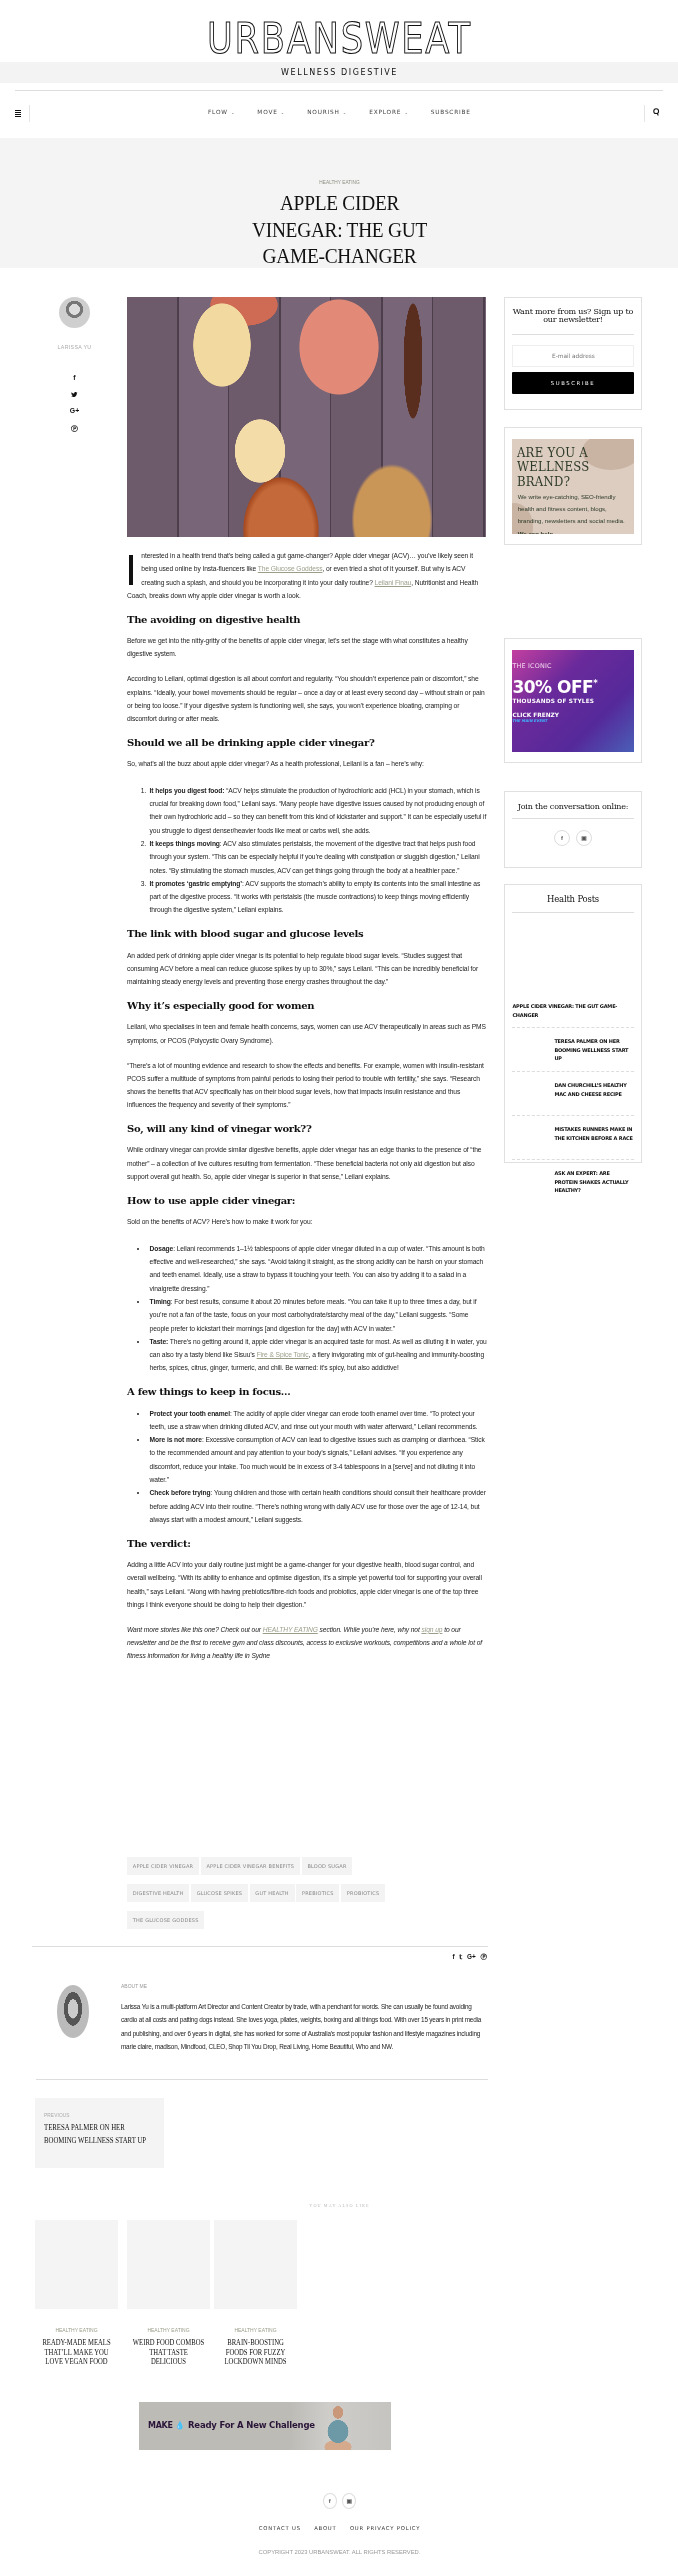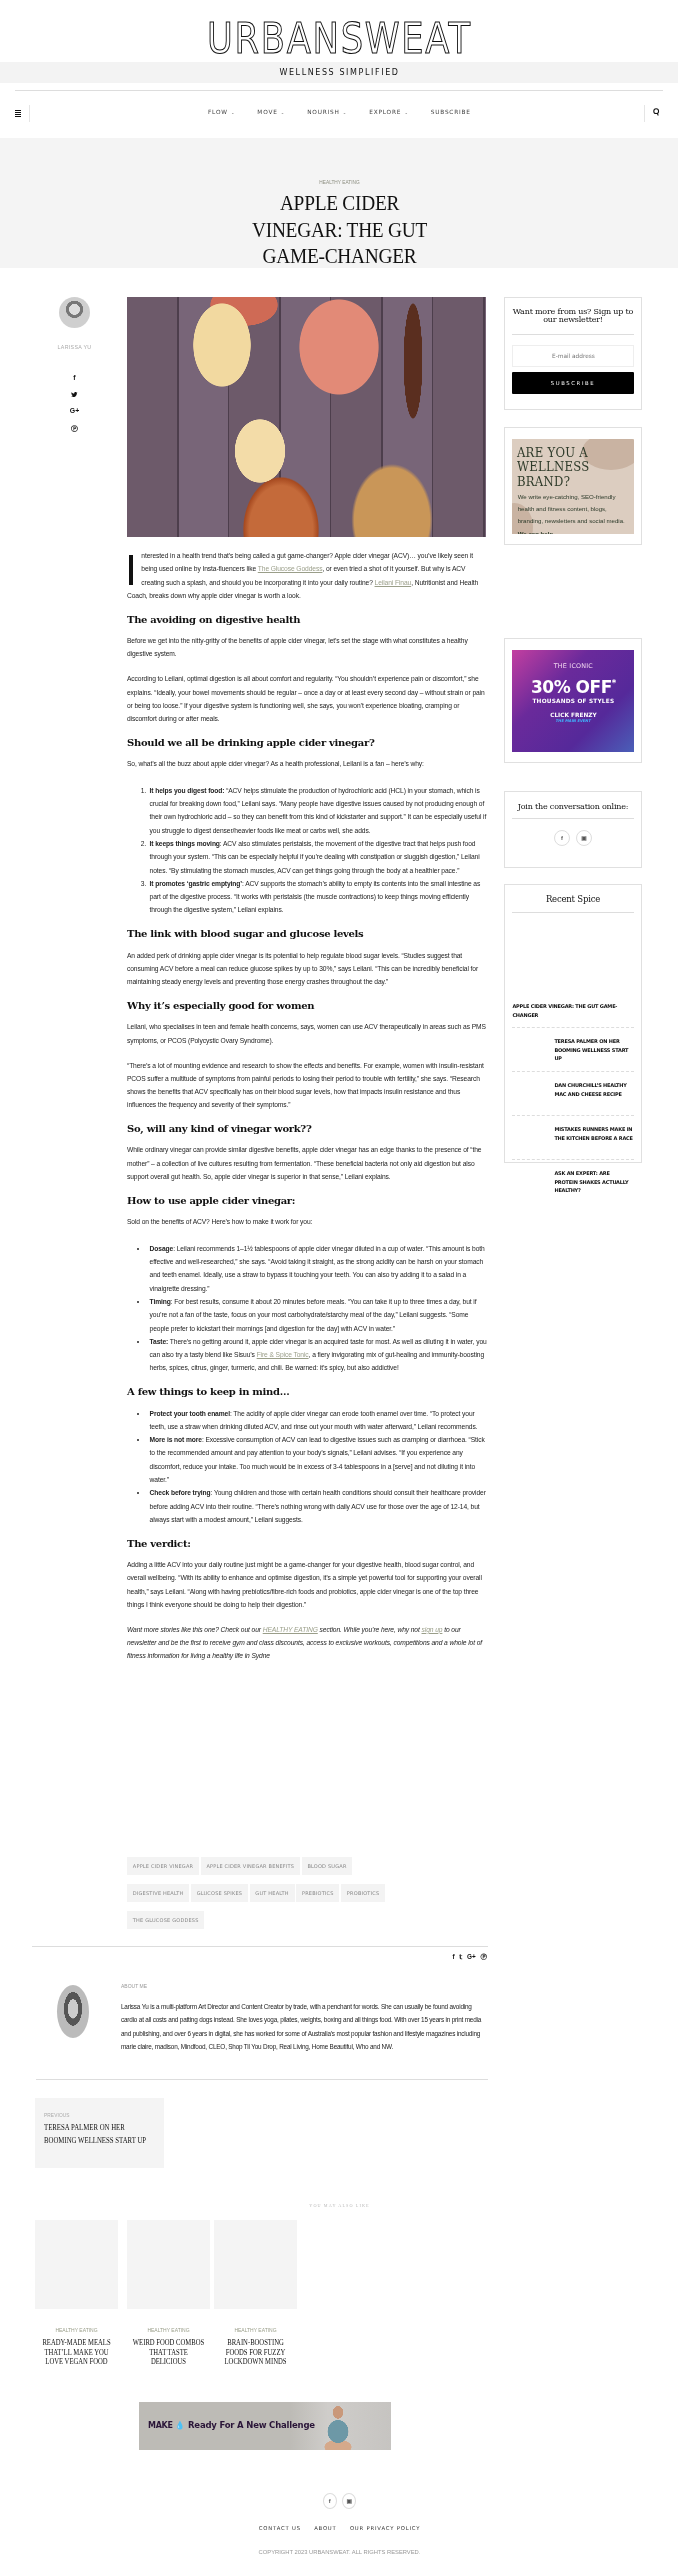--- a/index.html
+++ b/index.html
@@ -85,21 +85,21 @@
 .nl .btn{margin:5.3px 7.4px 0;height:22px;background:#000;color:#fff;font-family:"DejaVu Sans",sans-serif;font-size:5.3px;letter-spacing:1.6px;display:flex;align-items:center;justify-content:center;border-radius:1.1px}
 .ad1{top:427px;height:96px}
 .ad1 .in{position:absolute;left:7.4px;top:10.6px;width:122px;height:95px;background:#dccdc0;text-align:left;overflow:hidden}
 .ad1{height:118px}
 .ad1 .blob1{position:absolute;right:-5.3px;top:-5.3px;width:58px;height:37px;border-radius:50%;background:#c9b3a2}
 .ad1 .blob2{position:absolute;left:-16px;top:64px;width:37px;height:48px;border-radius:50%;background:#c9b3a2}
 .ad1 .t1{position:relative;font-family:"DejaVu Serif",serif;font-size:12.7px;line-height:14.3px;color:#2f3b2a;margin-top:7.4px;letter-spacing:0.3px;transform:scaleX(.92)}
 .ad1 .t2{position:relative;font-size:6.1px;line-height:12.2px;color:#2c3a29;margin-top:2.1px;padding:0 5.3px}
 .ad1 .t2 b{font-weight:bold}
 .ad2{top:638px;height:163px}
-.ad2 .in{position:absolute;left:7.4px;top:10.6px;width:122px;height:102px;background:linear-gradient(135deg,#c33fa0 0%,#6a2a9b 35%,#55299a 70%,#4a5fb8 100%);text-align:center;color:#fff}
+.ad2 .in{position:absolute;left:7.4px;top:10.6px;width:122px;height:102px;background:linear-gradient(135deg,#c33fa0 0%,#6a2a9b 35%,#55299a 70%,#4a5fb8 100%);color:#fff}
 .ad2{height:125px}
 .ad2 .a{font-family:"DejaVu Sans",sans-serif;font-size:6.4px;margin-top:12.7px;letter-spacing:0.2px;color:#f3d8f0}
 .ad2 .b{font-family:"DejaVu Sans",sans-serif;font-weight:bold;font-size:17px;margin-top:6.4px;letter-spacing:-0.5px}
 .ad2 .b sup{font-size:8.5px}
 .ad2 .c{font-family:"DejaVu Sans",sans-serif;font-weight:bold;font-size:5.8px;margin-top:1.1px;letter-spacing:0.2px}
 .ad2 .d{font-family:"DejaVu Sans",sans-serif;font-weight:bold;font-size:5.8px;line-height:5.8px;margin-top:9.5px;color:#fff}
 .ad2 .d i{display:block;font-size:3.7px;color:#3fb5ff;font-style:italic}
 .conv{top:791px;height:77px}
 .conv h3{margin:10.6px 7.4px 7.4px}
 .conv .icons{display:flex;justify-content:center;gap:5.8px;margin-top:10.6px}
@@ -108,21 +108,21 @@
 .rp h3{margin:9.5px 7.4px 8.5px;font-size:8.5px}
 .rp .first{position:absolute;left:7.4px;top:117px;width:122px;font-family:"DejaVu Sans",sans-serif;font-weight:bold;font-size:5px;line-height:8.5px;color:#111;letter-spacing:-0.2px}
 .rp .item{position:absolute;left:7.4px;width:122px;border-top:0.5px dashed #ddd;padding-top:9px}
 .rp .item span{display:block;margin-left:42px;font-family:"DejaVu Sans",sans-serif;font-weight:bold;font-size:5px;line-height:8.5px;color:#111;letter-spacing:-0.2px}
 </style>
 </head>
 <body>
 
 <div class="logo">
   <div class="brand">URBANSWEAT</div>
-  <div class="tag">WELLNESS SIMPLIFIED</div>
+  <div class="tag">WELLNESS DIGESTIVE</div>
 </div>
 <div class="topline"></div>
 <div class="nav">
   <div class="hamicon">
       <i></i>
       <i></i>
       <i></i>
       <i></i>
     </div>
   <div class="sepL"></div>
@@ -188,21 +188,21 @@
   <p>While ordinary vinegar can provide similar digestive benefits, apple cider vinegar has an edge thanks to the presence of “the mother” – a collection of live cultures resulting from fermentation. “These beneficial bacteria not only aid digestion but also support overall gut health. So, apple cider vinegar is superior in that sense,” Leilani explains.</p>
 
   <h2>How to use apple cider vinegar:</h2>
   <p style="margin-bottom:13.3px">Sold on the benefits of ACV? Here’s how to make it work for you:</p>
   <ul style="padding-left:21px">
     <li><b>Dosage</b><span>: Leilani recommends 1–1½ tablespoons of apple cider vinegar diluted in a cup of water. “This amount is both effective and well-researched,” she says. “Avoid taking it straight, as the strong acidity can be harsh on your stomach and teeth enamel. Ideally, use a straw to bypass it touching your teeth. You can also try adding it to a salad in a vinaigrette dressing.”</span></li>
     <li><b>Timing</b><span>: For best results, consume it about 20 minutes before meals. “You can take it up to three times a day, but if you’re not a fan of the taste, focus on your most carbohydrate/starchy meal of the day,” Leilani suggests. “Some people prefer to kickstart their mornings [and digestion for the day] with ACV in water.”</span></li>
     <li><b>Taste:</b><span> There’s no getting around it, apple cider vinegar is an acquired taste for most. As well as diluting it in water, you can also try a tasty blend like Sisuu’s </span><a class="lnk">Fire &amp; Spice Tonic</a><span>, a fiery invigorating mix of gut-healing and immunity-boosting herbs, spices, citrus, ginger, turmeric, and chili. Be warned: it’s spicy, but also addictive!</span></li>
   </ul>
 
-  <h2>A few things to keep in mind…</h2>
+  <h2>A few things to keep in focus…</h2>
   <ul style="padding-left:21px">
     <li><b>Protect your tooth enamel</b><span>: The acidity of apple cider vinegar can erode tooth enamel over time. “To protect your teeth, use a straw when drinking diluted ACV, and rinse out your mouth with water afterward,” Leilani recommends.</span></li>
     <li><b>More is not more</b><span>: Excessive consumption of ACV can lead to digestive issues such as cramping or diarrhoea. “Stick to the recommended amount and pay attention to your body’s signals,” Leilani advises. “If you experience any discomfort, reduce your intake. Too much would be in excess of 3-4 tablespoons in a [serve] and not diluting it into water.”</span></li>
     <li><b>Check before trying</b><span>: Young children and those with certain health conditions should consult their healthcare provider before adding ACV into their routine. “There’s nothing wrong with daily ACV use for those over the age of 12-14, but always start with a modest amount,” Leilani suggests.</span></li>
   </ul>
 
   <h2>The verdict:</h2>
   <p>Adding a little ACV into your daily routine just might be a game-changer for your digestive health, blood sugar control, and overall wellbeing. “With its ability to enhance and optimise digestion, it’s a simple yet powerful tool for supporting your overall health,” says Leilani. “Along with having prebiotics/fibre-rich foods and probiotics, apple cider vinegar is one of the top three things I think everyone should be doing to help their digestion.”</p>
 
   <p class="it"><span>Want more stories like this one? Check out our </span><a class="lnk">HEALTHY EATING</a><span> section. While you’re here, why not </span><a class="lnk">sign up</a><span> to our newsletter and be the first to receive gym and class discounts, access to exclusive workouts, competitions and a whole lot of fitness information for living a healthy life in Sydne</span></p>
@@ -304,21 +304,21 @@
 <div class="wgt conv">
   <h3>Join the conversation online:</h3>
   <div class="line"></div>
   <div class="icons">
     <div class="circ">f</div>
     <div class="circ">▣</div>
   </div>
 </div>
 
 <div class="wgt rp">
-  <h3>Recent Spice</h3>
+  <h3>Health Posts</h3>
   <div class="line"></div>
   <div class="first">APPLE CIDER VINEGAR: THE GUT GAME-CHANGER</div>
   <div class="item" style="top:142px">
       <span>TERESA PALMER ON HER BOOMING WELLNESS START UP</span>
     </div>
   <div class="item" style="top:186px">
       <span>DAN CHURCHILL’S HEALTHY MAC AND CHEESE RECIPE</span>
     </div>
   <div class="item" style="top:230px">
       <span>MISTAKES RUNNERS MAKE IN THE KITCHEN BEFORE A RACE</span>

